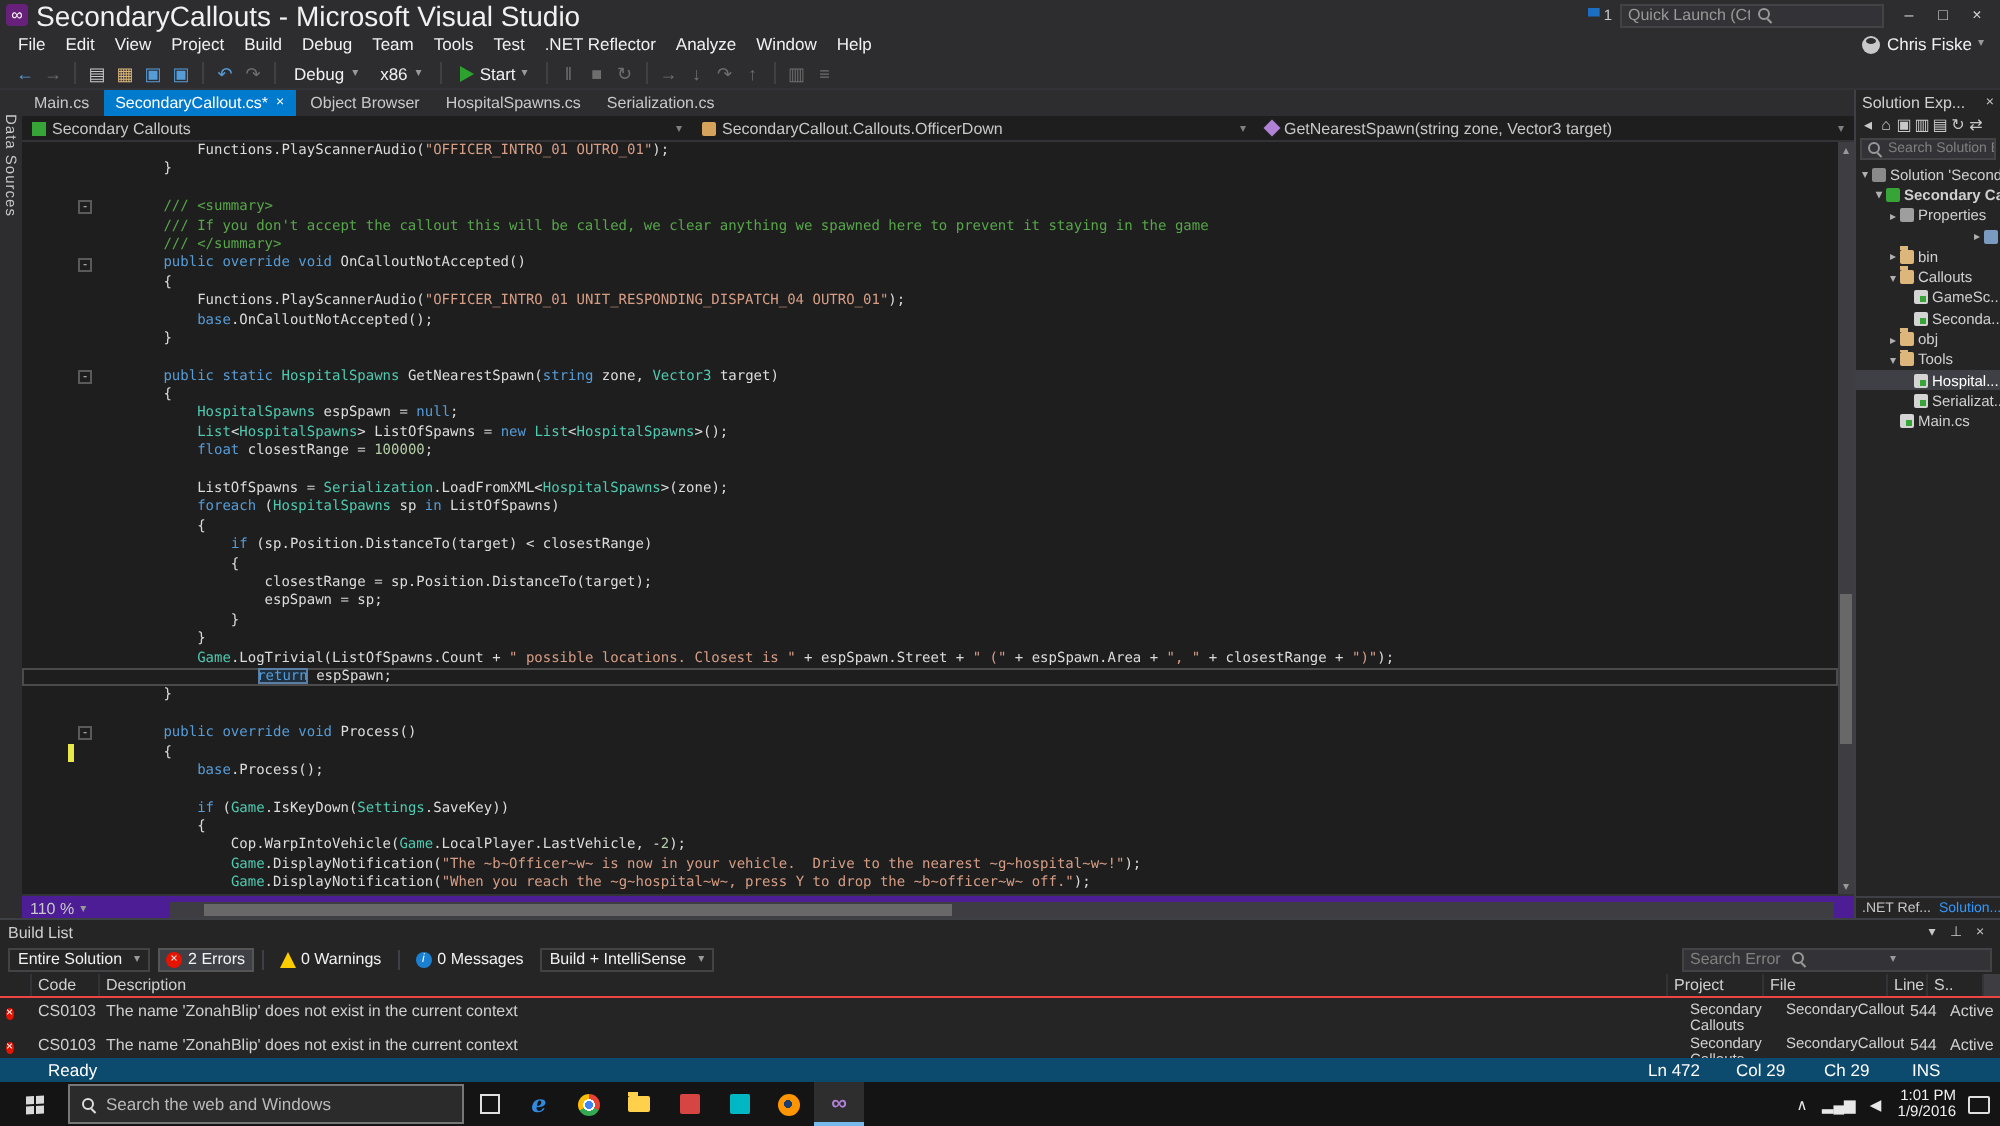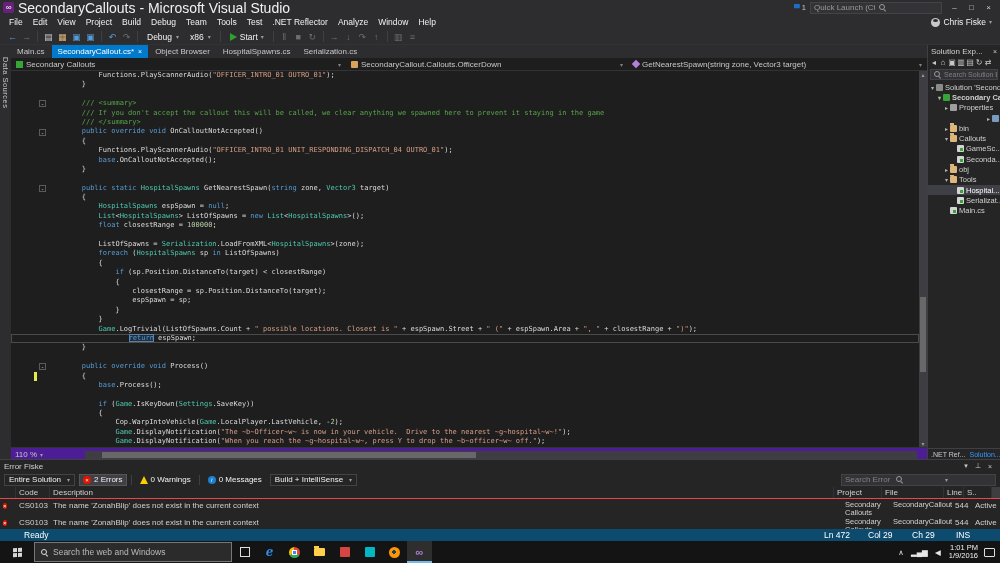--- a/index.html
+++ b/index.html
@@ -445,21 +445,21 @@
         </div>
       <div class="sol-tabs">
           <span class="sol-tab">.NET Ref...</span>
           <span class="sol-tab active">Solution...</span>
         </div>
     </div>
   </div>
 
   <div class="errorlist">
     <div class="el-title">
-      <span>Error Fiske</span>
+      <span>Build List</span>
       <span class="spacer"></span>
       <span class="el-winbtn">▾</span>
       <span class="el-winbtn">⊥</span>
       <span class="el-winbtn">×</span>
     </div>
     <div class="el-toolbar">
       <span class="el-dd">
         <span>Entire Solution</span>
         <span class="caret">▾</span>
       </span>

